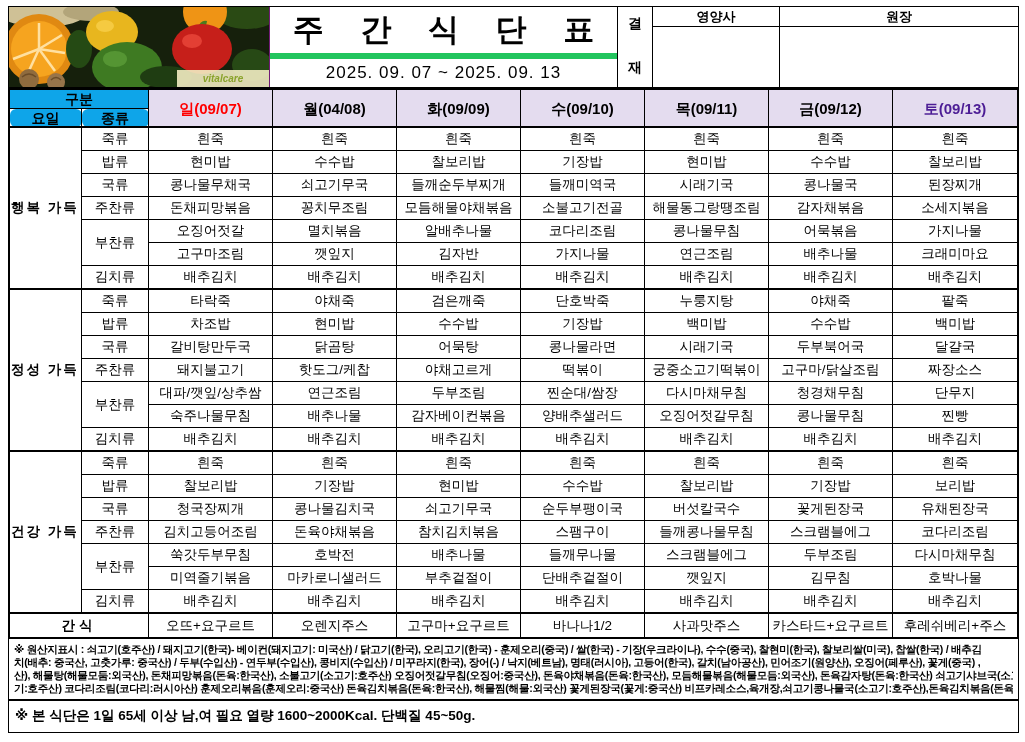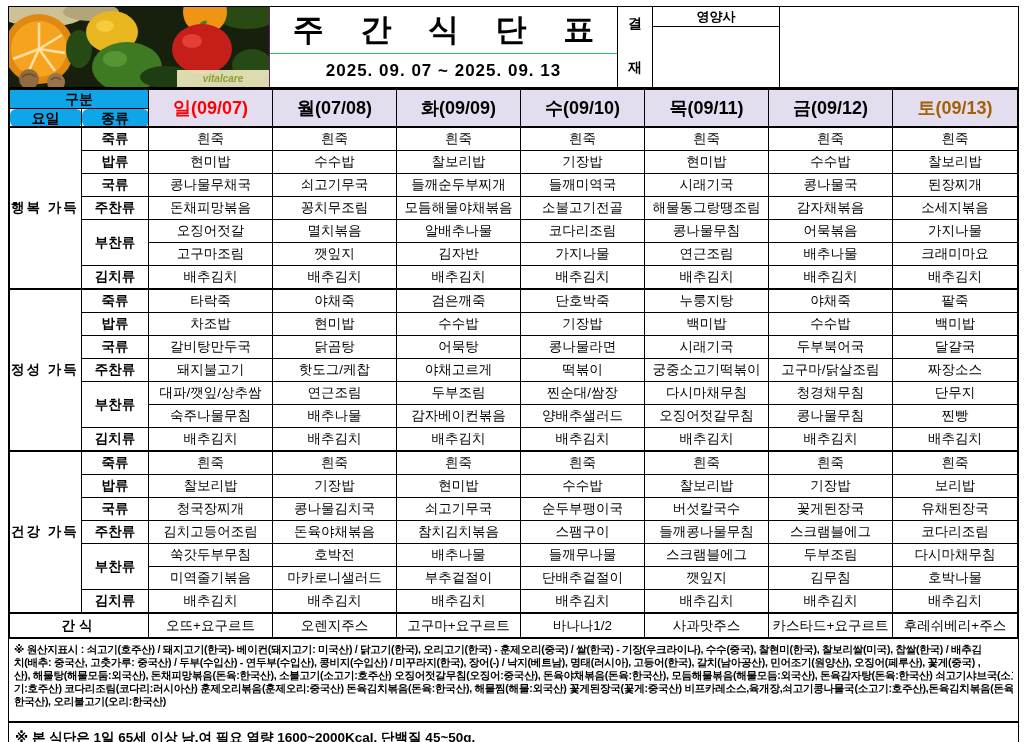--- a/index.html
+++ b/index.html
@@ -5,47 +5,47 @@
   html,body{margin:0;padding:0;background:#fff;width:1025px;height:742px;overflow:hidden;
     font-family:"Liberation Sans","DejaVu Sans",sans-serif;color:#000;}
   .sheet{position:absolute;left:8px;top:6px;width:1009px;border:1.5px solid #000;background:#fff;}
   
   .topband{display:flex;height:80px;border-bottom:2.5px solid #000;}
   .photo{width:260px;height:80px;flex:0 0 260px;overflow:hidden;border-right:1px solid #701a75;}
   .titlebox{flex:0 0 347px;display:flex;flex-direction:column;border-right:1px solid #000;}
   .title{height:46px;display:flex;align-items:center;justify-content:center;
     font-size:31px;font-weight:600;letter-spacing:14px;padding-left:14px;white-space:nowrap;}
   .daterange{flex:1;display:flex;align-items:center;justify-content:center;
-    border-top:1px solid #22c55e;font-size:17px;font-weight:bold;letter-spacing:1px;}
+    border-top:6px solid #22c55e;font-size:17px;font-weight:normal;letter-spacing:1px;}
   .stamp{flex:0 0 34px;display:flex;flex-direction:column;justify-content:space-between;
     align-items:center;padding:8px 0 10px;border-right:1px solid #000;font-size:14px;font-weight:bold;}
   .sigcol{flex:0 0 126px;display:flex;flex-direction:column;border-right:1px solid #000;}
   .sigcol.director{flex:1;border-right:none;}
   .siglabel{height:19px;border-bottom:1px solid #000;display:flex;align-items:center;
     justify-content:center;font-size:13px;font-weight:bold;}
   .sigspace{flex:1;}
   
   table.grid{border-collapse:collapse;width:100%;table-layout:fixed;}
   .grid td{border:1px solid #000;text-align:center;vertical-align:middle;padding:0 1px;
     font-size:13.5px;white-space:nowrap;overflow:hidden;height:22px;line-height:1;}
   .grid thead{border-bottom:2.5px solid #000;}
-  .grid thead td{background:#E4DCEF;font-weight:bold;font-size:18px;}
+  .grid thead td{background:#E4DCEF;font-weight:bold;font-size:15px;}
   .grid thead td.corner{background:#0ea5e9;font-size:14px;}
   .grid thead tr.h1 td{height:18px;}
   .grid thead tr.h2 td{height:17px;border-radius:6px;}
   .sun{color:#FF0000;}
-  .sat{color:#a16207;}
+  .sat{color:#4c1d95;}
   tbody.sec{border-bottom:2.5px solid #000;}
   .secname{font-size:20px;font-weight:bold;white-space:pre-line;line-height:1.35;letter-spacing:2px;}
-  .cat{font-size:13.5px;font-weight:bold;border-bottom:1px dotted #444 !important;border-top:none;}
+  .cat{font-size:13.5px;font-weight:normal;border-bottom:1px dotted #444 !important;border-top:none;}
   .food{border-top:none;border-bottom:none;}
   tbody.snack td{border-top:2.5px solid #000;border-bottom:2.5px solid #000;height:23px;}
   .snacklabel{font-size:16px;font-weight:bold;letter-spacing:4px;}
   
-  .origin{border-bottom:2.5px solid #000;padding:4px 5px 13px;}
+  .origin{border-bottom:2.5px solid #000;padding:4px 5px 4px;}
   .origin div{font-size:10.6px;font-weight:bold;line-height:13px;white-space:nowrap;overflow:hidden;letter-spacing:-0.3px;}
   .notes{padding:5px 6px 6px;}
   .notes div{font-size:13.5px;font-weight:600;line-height:20px;white-space:nowrap;overflow:hidden;}
 </style>
 </head>
 <body>
 
 <div class="sheet">
 
   <div class="topband">
@@ -88,39 +88,43 @@
       <div class="daterange">2025. 09. 07 ~ 2025. 09. 13</div>
     </div>
     <div class="stamp">
       <span>결</span>
       <span>재</span>
     </div>
     <div class="sigcol">
       <div class="siglabel">영양사</div>
       <div class="sigspace"></div>
     </div>
+    <div class="sigcol director">
+      <div class="siglabel">원장</div>
+      <div class="sigspace"></div>
+    </div>
   </div>
 
   <table class="grid">
     <colgroup>
         <col style="width:72px">
         <col style="width:67px">
         <col style="width:124px">
         <col style="width:124px">
         <col style="width:124px">
         <col style="width:124px">
         <col style="width:124px">
         <col style="width:124px">
         <col>
       </colgroup>
     <thead>
       <tr class="h1">
         <td class="corner" colspan="2">구분</td>
         <td rowspan="2" class="sun">일(09/07)</td>
-        <td rowspan="2">월(07/08)</td>
+        <td rowspan="2">월(04/08)</td>
         <td rowspan="2">화(09/09)</td>
         <td rowspan="2">수(09/10)</td>
         <td rowspan="2">목(09/11)</td>
         <td rowspan="2">금(09/12)</td>
         <td rowspan="2" class="sat">토(09/13)</td>
       </tr>
       <tr class="h2">
         <td class="corner">요일</td>
         <td class="corner">종류</td>
       </tr>
@@ -363,21 +367,20 @@
         <td>후레쉬베리+주스</td>
       </tr>
     </tbody>
   </table>
 
   <div class="origin">
     <div>※ 원산지표시 : 쇠고기(호주산) / 돼지고기(한국)- 베이컨(돼지고기: 미국산) / 닭고기(한국), 오리고기(한국) - 훈제오리(중국) / 쌀(한국) - 기장(우크라이나), 수수(중국), 찰현미(한국), 찰보리쌀(미국), 찹쌀(한국) / 배추김</div>
     <div>치(배추: 중국산, 고춧가루: 중국산) / 두부(수입산) - 연두부(수입산), 콩비지(수입산) / 미꾸라지(한국), 장어(-) / 낙지(베트남), 명태(러시아), 고등어(한국), 갈치(남아공산), 민어조기(원양산),  오징어(페루산), 꽃게(중국) ,</div>
     <div>산), 해물탕(해물모둠:외국산), 돈채피망볶음(돈육:한국산), 소불고기(소고기:호주산) 오징어젓갈무침(오징어:중국산), 돈육야채볶음(돈육:한국산), 모듬해물볶음(해물모듬:외국산), 돈육감자탕(돈육:한국산) 쇠고기샤브국(소고</div>
     <div>기:호주산) 코다리조림(코다리:러시아산) 훈제오리볶음(훈제오리:중국산) 돈육김치볶음(돈육:한국산),  해물찜(해물:외국산) 꽃게된장국(꽃게:중국산) 비프카레소스,육개장,쇠고기콩나물국(소고기:호주산),돈육김치볶음(돈육:</div>
-    <div>한국산), 오리불고기(오리:한국산)</div>
   </div>
 
   <div class="notes">
     <div>※ 본 식단은 1일 65세 이상 남,여 필요 열량 1600~2000Kcal. 단백질 45~50g.</div>
 
   </div>
 
 </div>
 
 </body></html>

